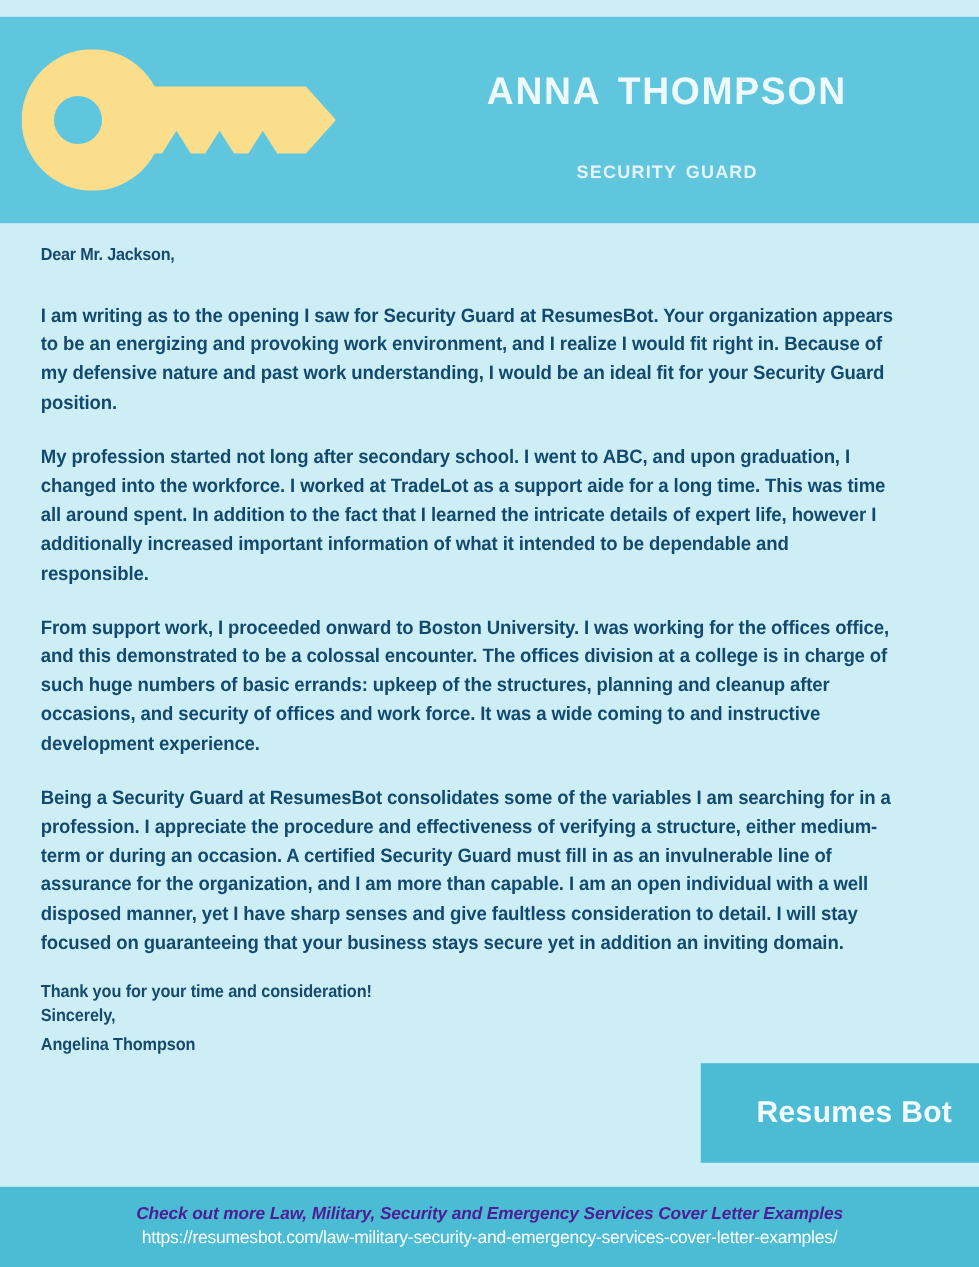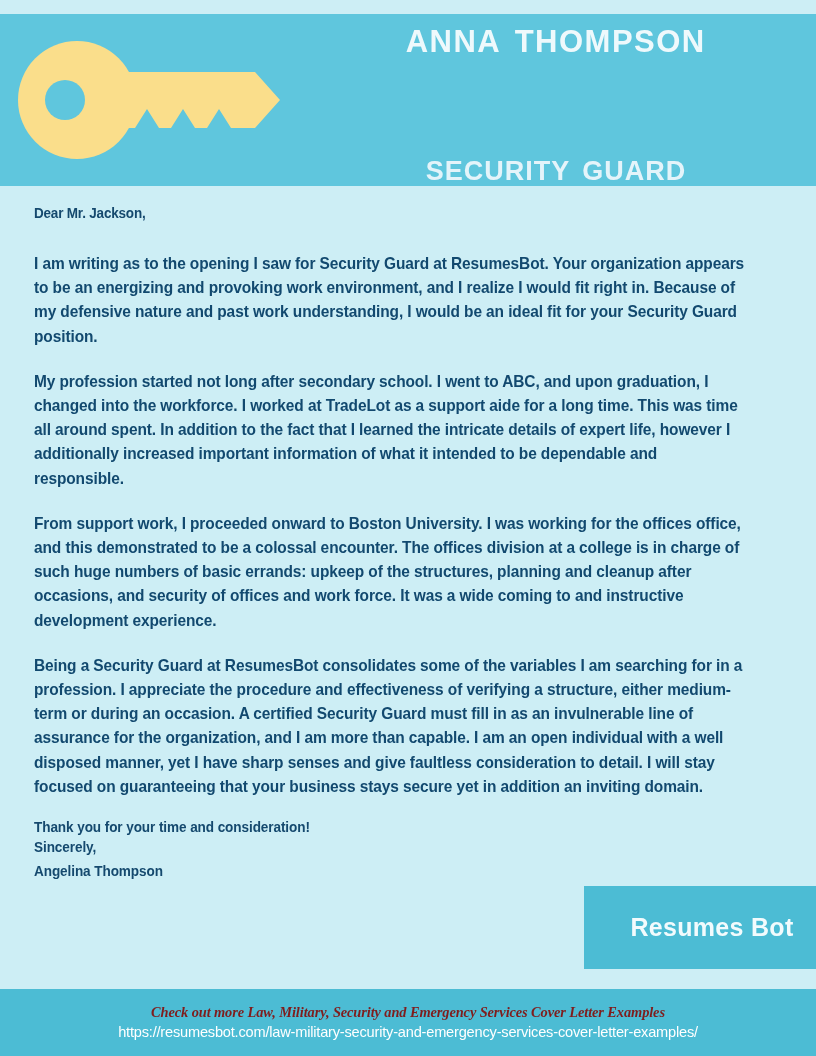--- a/index.html
+++ b/index.html
@@ -47,41 +47,41 @@
 
   .header-text {
     position: absolute;
     left: 296px;
     top: 0;
     width: 520px;
     height: 172px;
     display: flex;
     flex-direction: column;
     align-items: center;
-    justify-content: space-between;
+    justify-content: center;
   }
 
   .header-name {
     color: #eef9fc;
     font-family: "Liberation Sans", sans-serif;
     font-weight: bold;
     font-size: 45px;
     letter-spacing: 1.5px;
     font-variant: small-caps;
     text-transform: lowercase;
     line-height: 1;
     margin: 0 0 0 0;
     transform: scaleX(0.97);
     white-space: nowrap;
   }
   .header-role {
     color: #e4f4fa;
     font-family: "Liberation Sans", sans-serif;
     font-weight: bold;
-    font-size: 39px;
+    font-size: 22px;
     letter-spacing: 1px;
     font-variant: small-caps;
     text-transform: lowercase;
     line-height: 1;
     margin-top: 36px;
     white-space: nowrap;
   }
 
   
   .letter {
@@ -167,22 +167,22 @@
     top: 989px;
     width: 816px;
     height: 67px;
     background: #4cbcd4;
     display: flex;
     flex-direction: column;
     align-items: center;
     justify-content: center;
   }
   .footer-line1 {
-    color: #7f1d1d;
-    font-family: Liberation Serif, serif;
+    color: #4c1d95;
+    font-family: Liberation Sans, sans-serif;
     font-weight: bold;
     font-style: italic;
     font-size: 14.4px;
     line-height: 20px;
     white-space: nowrap;
     letter-spacing: -0.1px;
   }
   .footer-line2 {
     color: #ffffff;
     font-family: "Liberation Sans", sans-serif;

